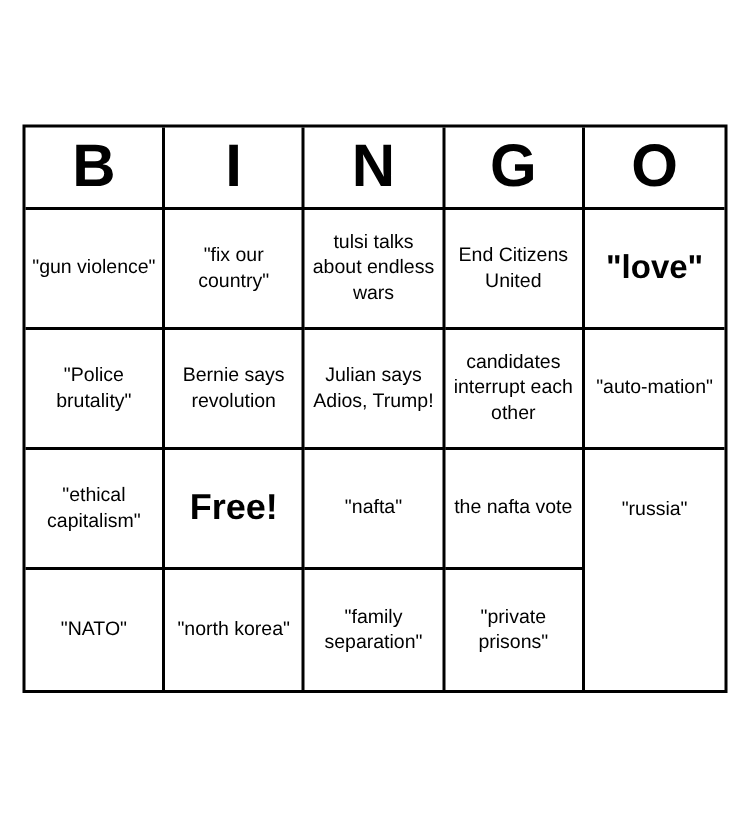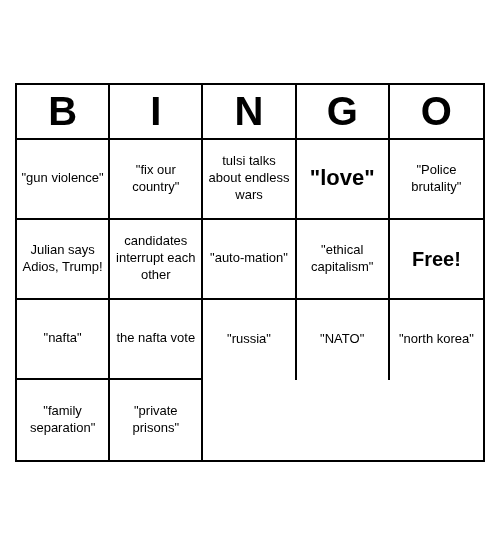--- a/index.html
+++ b/index.html
@@ -51,21 +51,21 @@
     .bingo-cell:nth-child(5n) {
       border-right: none;
     }
     .bingo-cell:nth-child(n+21) {
       
     }
     .bingo-grid .bingo-cell:nth-last-child(-n+5) {
       border-bottom: none;
     }
     .free-cell {
-      font-size: 20px;
+      font-size: 24px;
       font-weight: bold;
     }
     .large-text {
       font-size: 22px;
       font-weight: bold;
     }
   </style>
 </head>
 <body>
 
@@ -74,22 +74,24 @@
   <div class="bingo-letter">B</div>
       <div class="bingo-letter">I</div>
       <div class="bingo-letter">N</div>
       <div class="bingo-letter">G</div>
       <div class="bingo-letter">O</div>
     </div>
   <div class="bingo-grid">
   <div class="bingo-cell">"gun violence"</div>
       <div class="bingo-cell">"fix our country"</div>
       <div class="bingo-cell">tulsi talks about endless wars</div>
+      <div class="bingo-cell">End Citizens United</div>
       <div class="bingo-cell large-text">"love"</div>
       <div class="bingo-cell">"Police brutality"</div>
+      <div class="bingo-cell">Bernie says revolution</div>
       <div class="bingo-cell">Julian says Adios, Trump!</div>
       <div class="bingo-cell">candidates interrupt each other</div>
       <div class="bingo-cell">"auto-mation"</div>
       <div class="bingo-cell">"ethical capitalism"</div>
       <div class="bingo-cell free-cell">Free!</div>
       <div class="bingo-cell">"nafta"</div>
       <div class="bingo-cell">the nafta vote</div>
       <div class="bingo-cell">"russia"</div>
       <div class="bingo-cell">"NATO"</div>
       <div class="bingo-cell">"north korea"</div>

